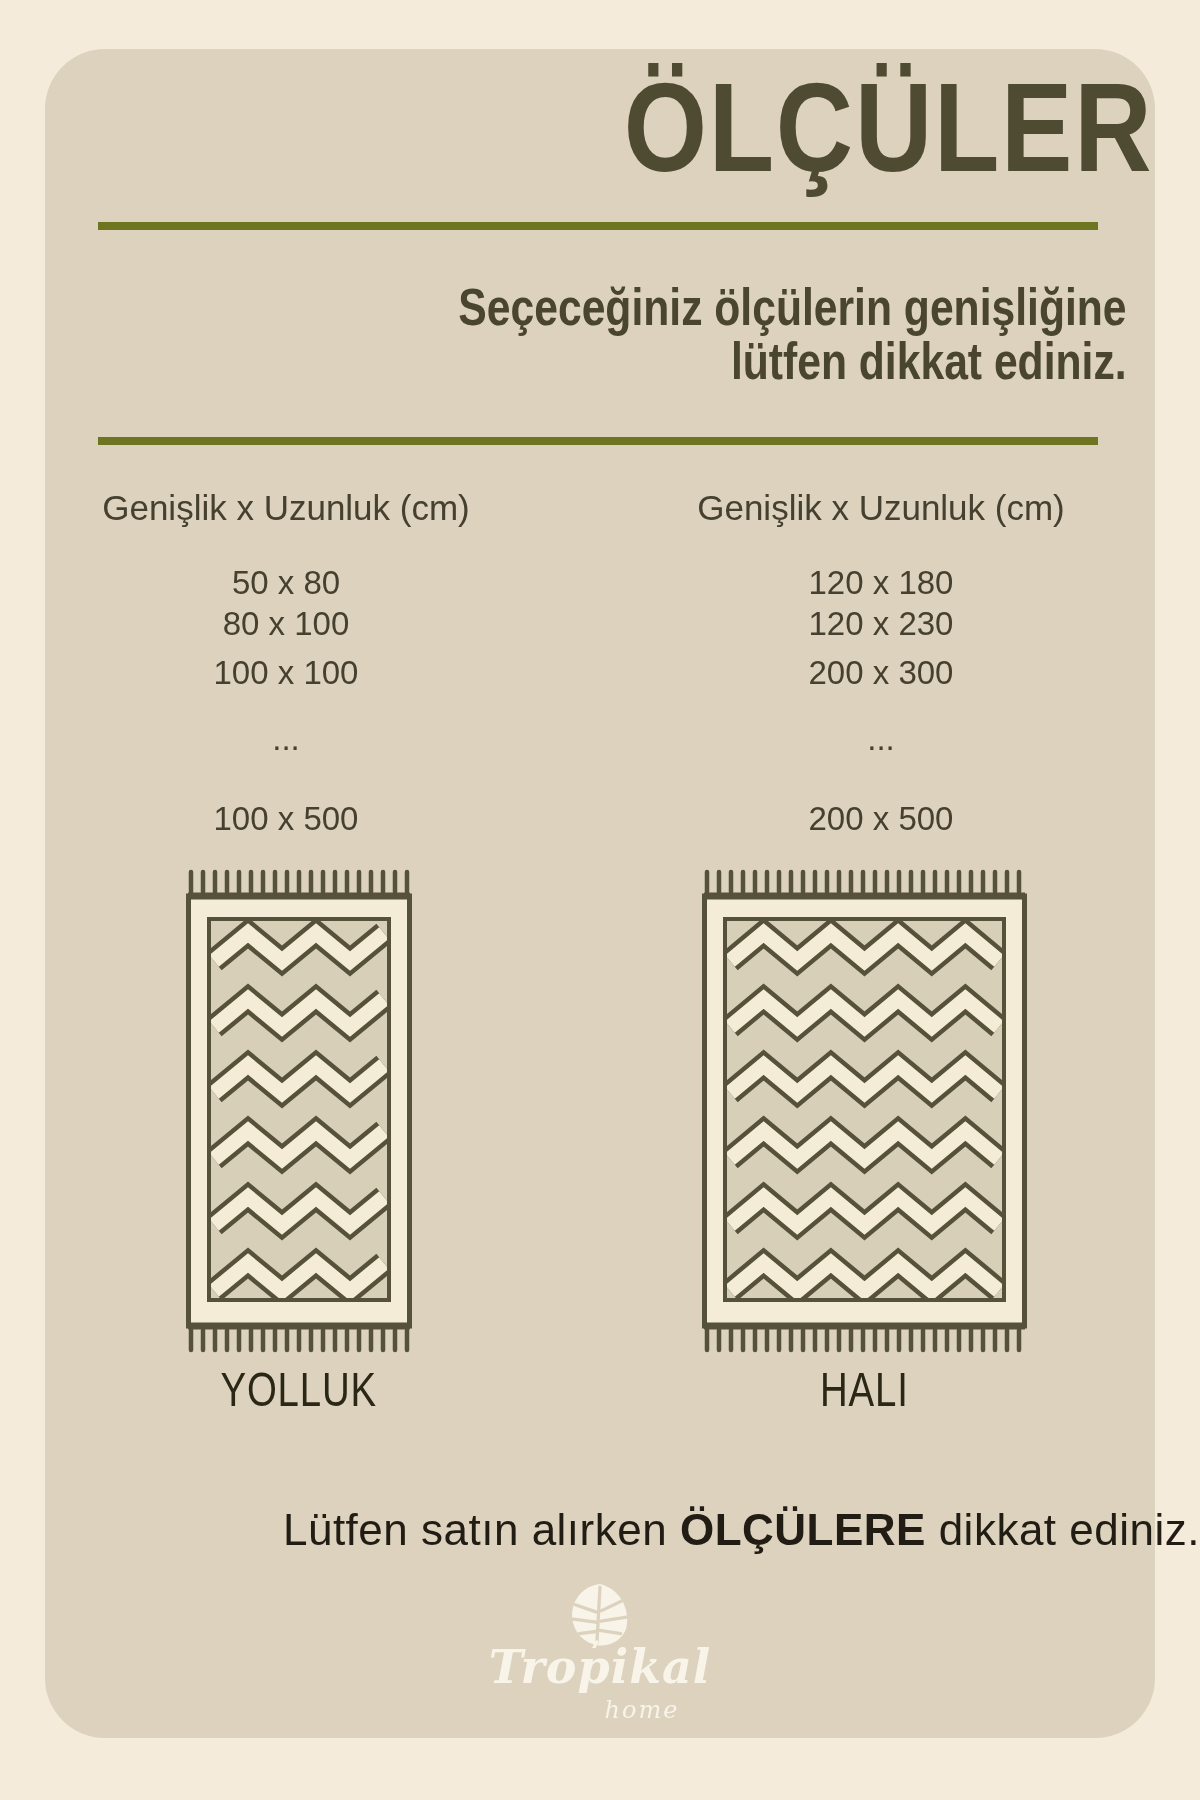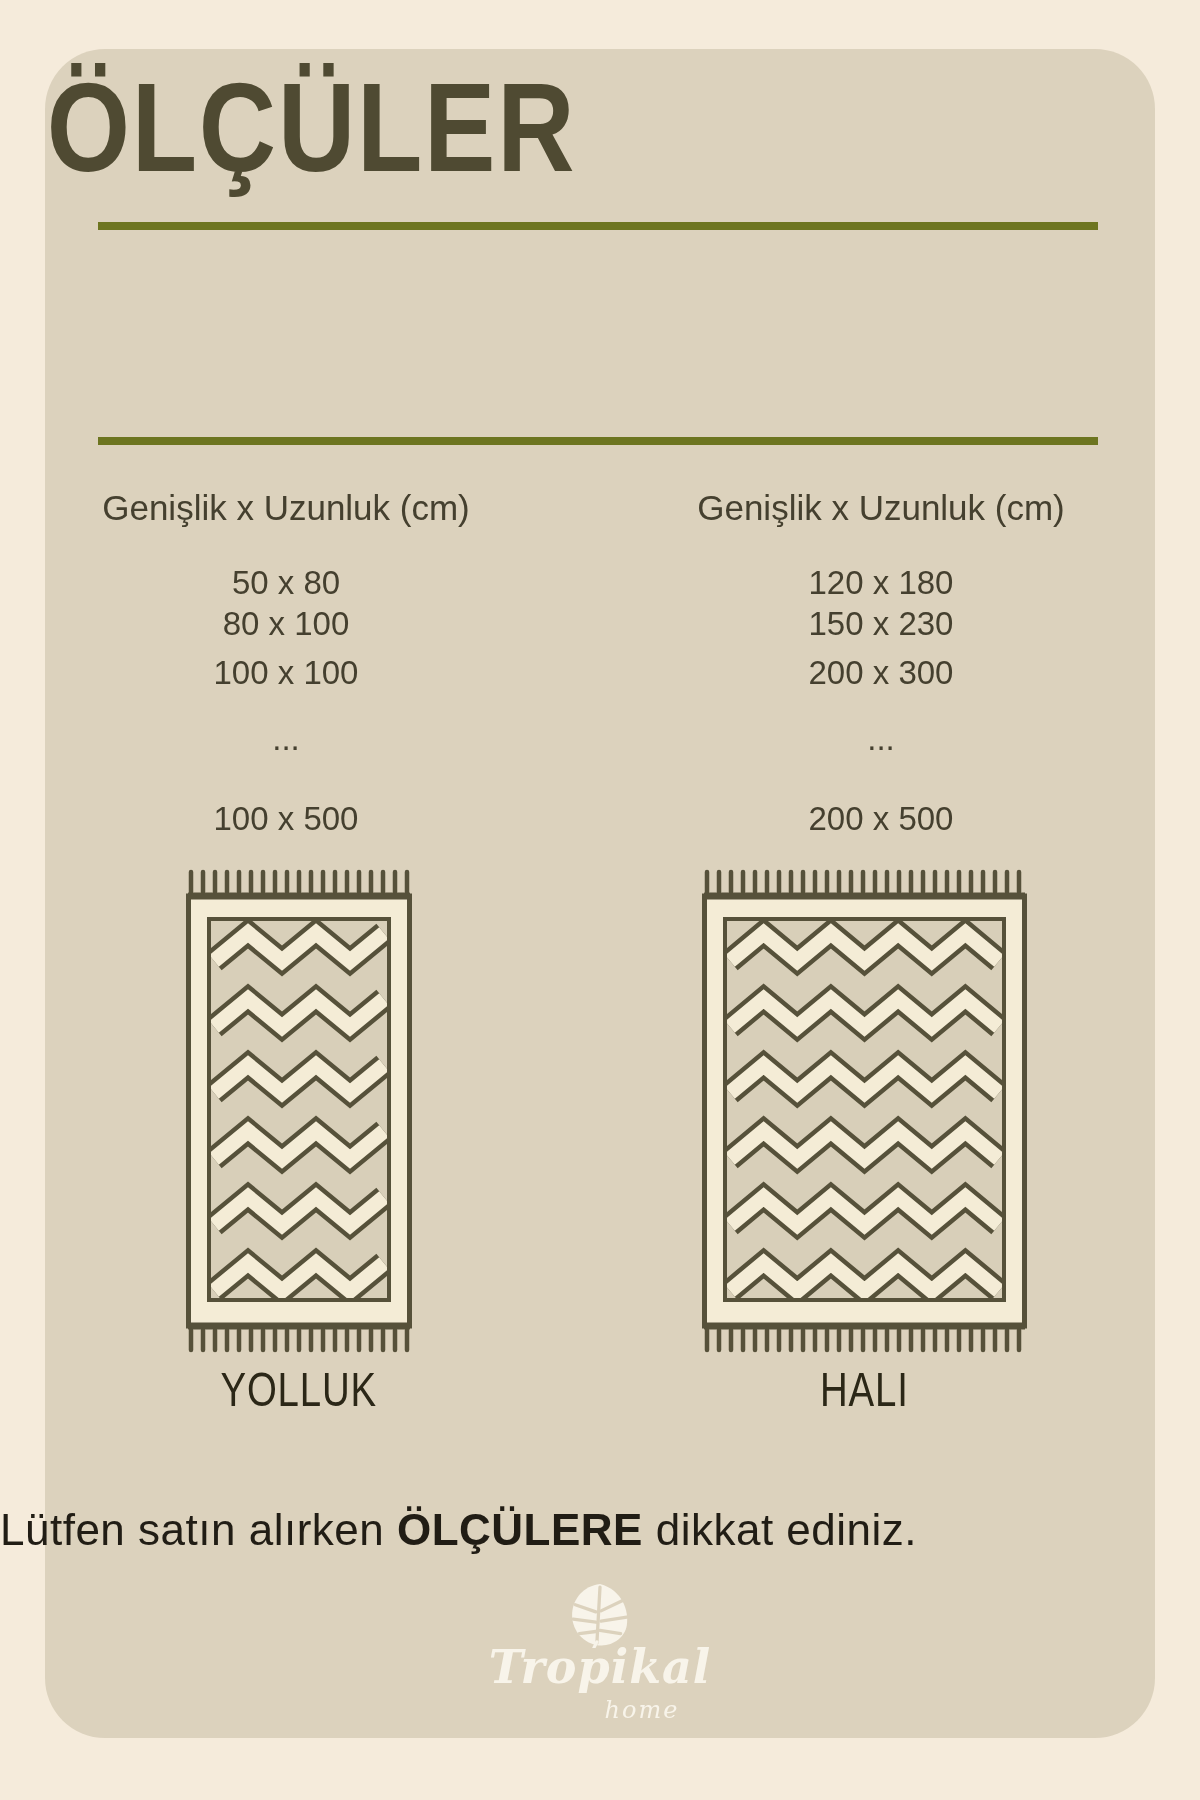--- a/index.html
+++ b/index.html
@@ -6,21 +6,21 @@
   #page{
     position:relative;width:1200px;height:1800px;overflow:hidden;
     background:var(--outer_bg,#f5ebdb);
     font-family:"Liberation Sans",sans-serif;
   }
   .card{
     position:absolute;left:45px;top:49px;width:1110px;height:1689px;
     background:var(--card_bg,#dcd2bd);border-radius:60px;
   }
   .abs{position:absolute;}
-  .center{width:1200px;text-align:left;left:0;}
+  .center{width:1200px;text-align:right;left:0;}
   .condensed{display:inline-block;transform:scaleX(.84);transform-origin:50% 50%;}
   .title{
     top:62px;font-size:126px;font-weight:bold;letter-spacing:2px;
     color:var(--title_text,#4f4a32);line-height:1.05;
   }
   .subtitle{
     top:280px;font-size:52px;font-weight:bold;line-height:54px;
     color:var(--body_text,#4a452f);
   }
   .divider{
@@ -74,36 +74,42 @@
 <div id="page">
 
   <div class="card"></div>
 
   <div class="abs center title">
     <span class="condensed" style="transform:scaleX(.85)">ÖLÇÜLER</span>
   </div>
 
   <div class="abs divider divider1"></div>
 
+  <div class="abs center subtitle">
+    <span class="condensed" style="transform:scaleX(.82)">
+      <div>Seçeceğiniz ölçülerin genişliğine</div>
+      <div>lütfen dikkat ediniz.</div>
+    </span>
+  </div>
 
   <div class="abs divider divider2"></div>
 
   <div class="col col-left">
     <div class="col-header">Genişlik x Uzunluk (cm)</div>
     <div class="size-row row-0">50 x 80</div>
     <div class="size-row row-1">80 x 100</div>
     <div class="size-row row-2">100 x 100</div>
     <div class="size-row row-3">...</div>
     <div class="size-row row-4">100 x 500</div>
   </div>
 
   <div class="col col-right">
     <div class="col-header">Genişlik x Uzunluk (cm)</div>
     <div class="size-row row-0">120 x 180</div>
-    <div class="size-row row-1">150 x 230</div>
+    <div class="size-row row-1">120 x 230</div>
     <div class="size-row row-2">200 x 300</div>
     <div class="size-row row-3">...</div>
     <div class="size-row row-4">200 x 500</div>
   </div>
 
   <svg id="rug-yolluk" class="rug rug-left" width="226" height="486" viewBox="0 0 226 486">
       <rect x="2.5" y="28" width="221" height="430" fill="#f4ecd6" stroke="#56513a" stroke-width="5"></rect>
       <rect x="23" y="51" width="180" height="381" fill="#d8cfb9" stroke="#56513a" stroke-width="4"></rect>
       <clipPath id="rug-yolluk-clip">
         <rect x="25" y="53" width="176" height="377"></rect>

